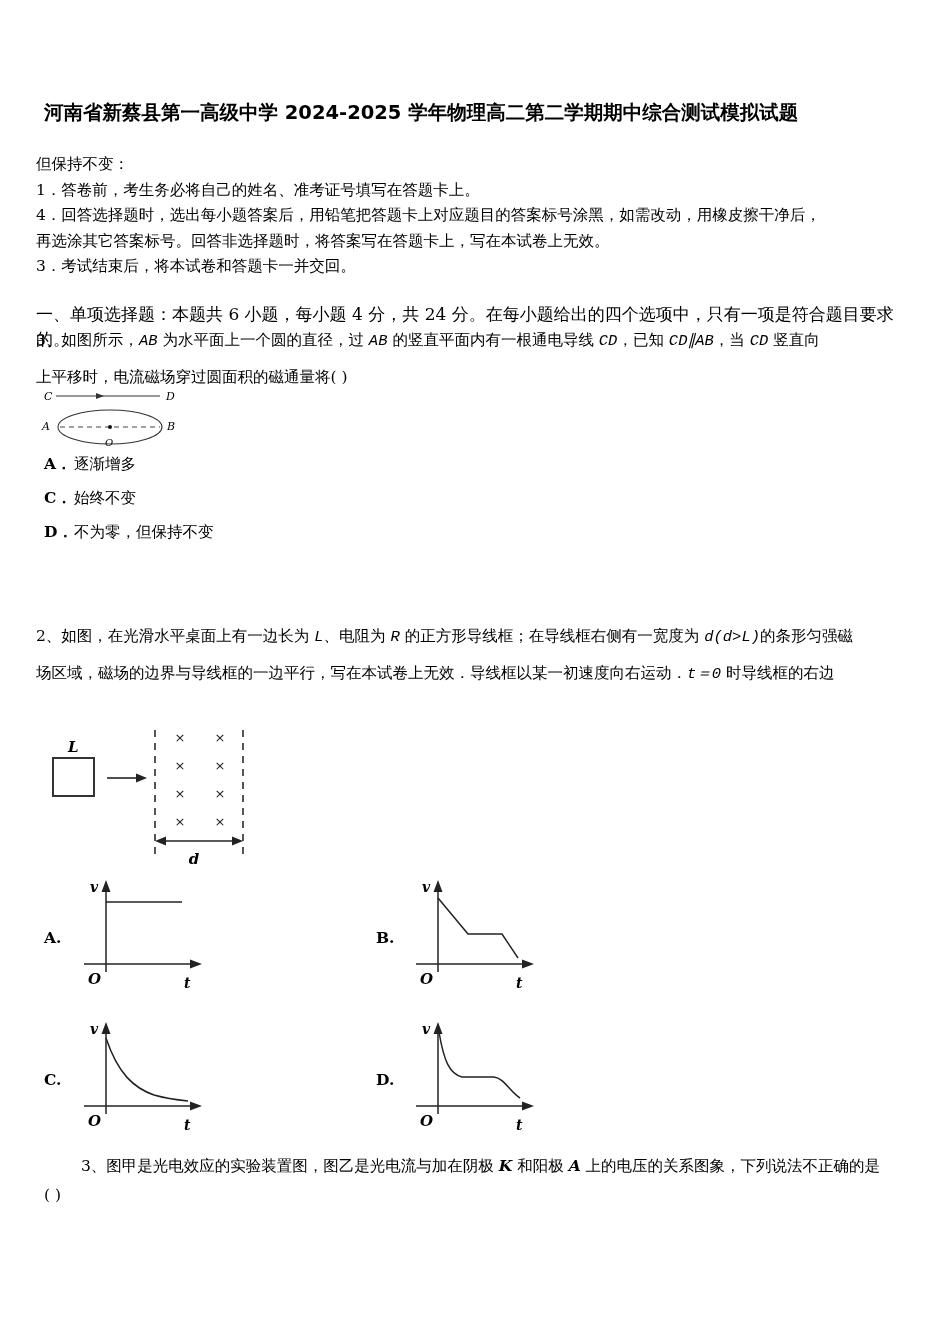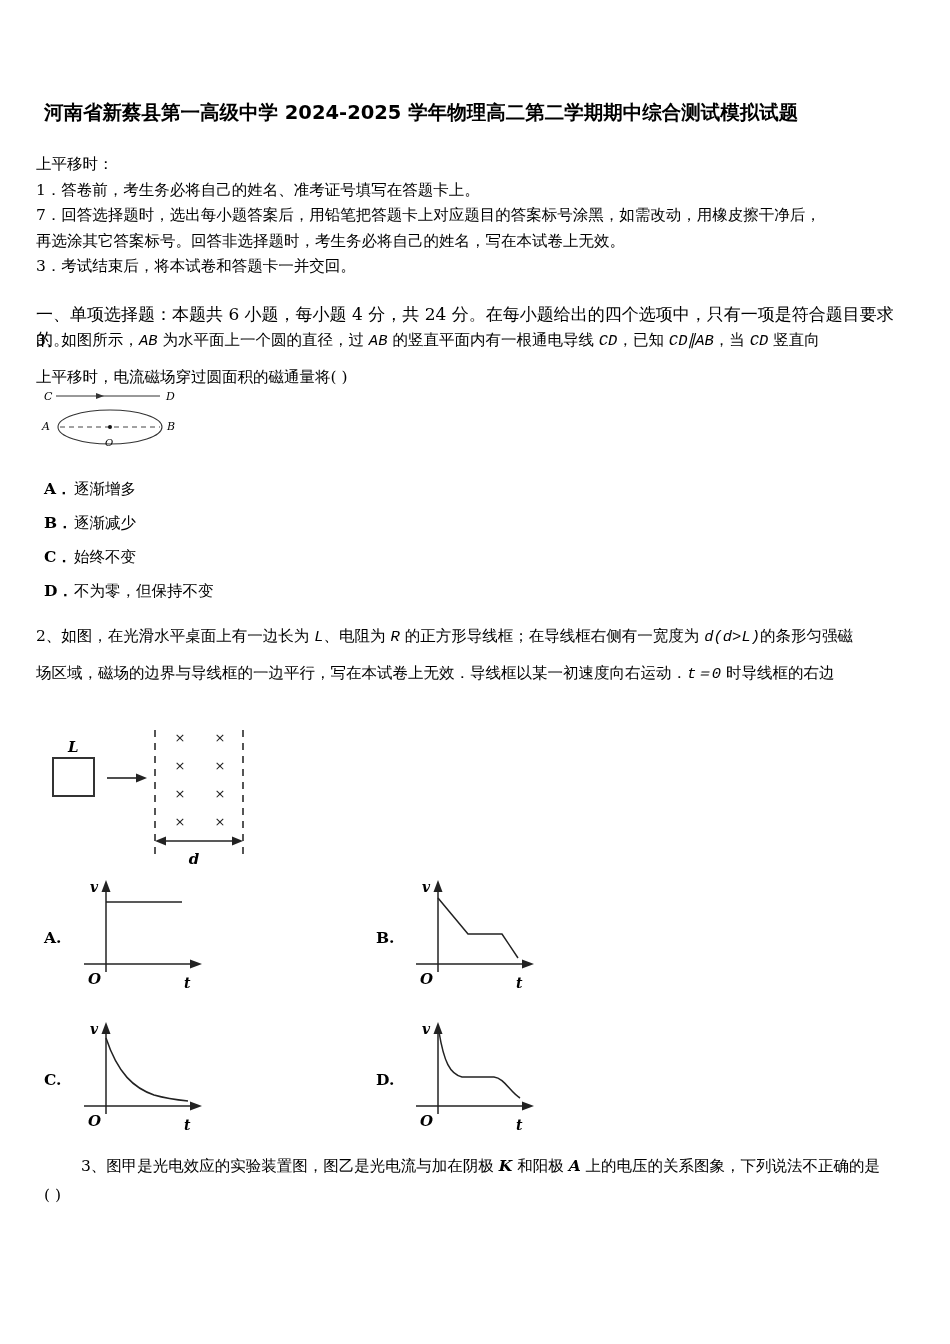--- a/index.html
+++ b/index.html
@@ -68,21 +68,21 @@
     font-style: italic;
     font-family: Liberation Mono, monospace;
   }
   .bi {
     font-style: italic;
     font-weight: bold;
   }
   .optlist {
     position: absolute;
     left: 44px;
-    top: 472px;
+    top: 447px;
     width: 400px;
   }
   .opt-row {
     font-size: 15.5px;
     line-height: 34px;
     white-space: nowrap;
   }
   .opt-letter {
     font-family: "DejaVu Serif", "Liberation Serif", serif;
     font-weight: bold;
@@ -144,24 +144,24 @@
   .nowrap { white-space: nowrap; }
 </style>
 </head>
 <body>
 
 <div class="page">
 
   <div class="doc-title">河南省新蔡县第一高级中学 2024-2025 学年物理高二第二学期期中综合测试模拟试题</div>
 
   <div class="notice-block">
-    <div class="notice-line">上平移时：</div>
+    <div class="notice-line">但保持不变：</div>
     <div class="notice-line">1．答卷前，考生务必将自己的姓名、准考证号填写在答题卡上。</div>
-    <div class="notice-line">7．回答选择题时，选出每小题答案后，用铅笔把答题卡上对应题目的答案标号涂黑，如需改动，用橡皮擦干净后，</div>
-    <div class="notice-line">再选涂其它答案标号。回答非选择题时，考生务必将自己的姓名，写在本试卷上无效。</div>
+    <div class="notice-line">4．回答选择题时，选出每小题答案后，用铅笔把答题卡上对应题目的答案标号涂黑，如需改动，用橡皮擦干净后，</div>
+    <div class="notice-line">再选涂其它答案标号。回答非选择题时，将答案写在答题卡上，写在本试卷上无效。</div>
     <div class="notice-line">3．考试结束后，将本试卷和答题卡一并交回。</div>
   </div>
 
   <div class="section-head">一、单项选择题：本题共 6 小题，每小题 4 分，共 24 分。在每小题给出的四个选项中，只有一项是符合题目要求的。</div>
 
   <div class="q-text q1-text">
     <div><span>3、如图所示，</span><i>AB</i><span> 为水平面上一个圆的直径，过 </span><i>AB</i><span> 的竖直平面内有一根通电导线 </span><i>CD</i><span>，已知 </span><i>CD∥AB</i><span>，当 </span><i>CD</i><span> 竖直向</span></div>
     <div>上平移时，电流磁场穿过圆面积的磁通量将(     )</div>
   </div>
 
@@ -185,21 +185,20 @@
       <circle cx="72" cy="41" r="2" fill="#111"></circle>
 
       <text x="67" y="60" font-family="DejaVu Serif, serif" font-style="italic" font-size="10">O</text>
 
       <text x="129" y="44" font-family="DejaVu Serif, serif" font-style="italic" font-size="11">B</text>
     </svg>
   </div>
 
   <div class="optlist">
     <div class="opt-row"><span class="opt-letter">A．</span><span>逐渐增多</span></div>
-    <div class="opt-row"><span class="opt-letter">B．</span><span>逐渐减少</span></div>
     <div class="opt-row"><span class="opt-letter">C．</span><span>始终不变</span></div>
     <div class="opt-row"><span class="opt-letter">D．</span><span>不为零，但保持不变</span></div>
   </div>
 
   <div class="q-text q2-text">
     <div><span>2、如图，在光滑水平桌面上有一边长为 </span><i>L</i><span>、电阻为 </span><i>R</i><span> 的正方形导线框；在导线框右侧有一宽度为 </span><i>d(d&gt;L)</i><span>的条形匀强磁</span></div>
     <div><span>场区域，磁场的边界与导线框的一边平行，写在本试卷上无效．导线框以某一初速度向右运动．</span><i>t＝0</i><span> 时导线框的右边</span></div>
   </div>
 
   <div class="fig2">

